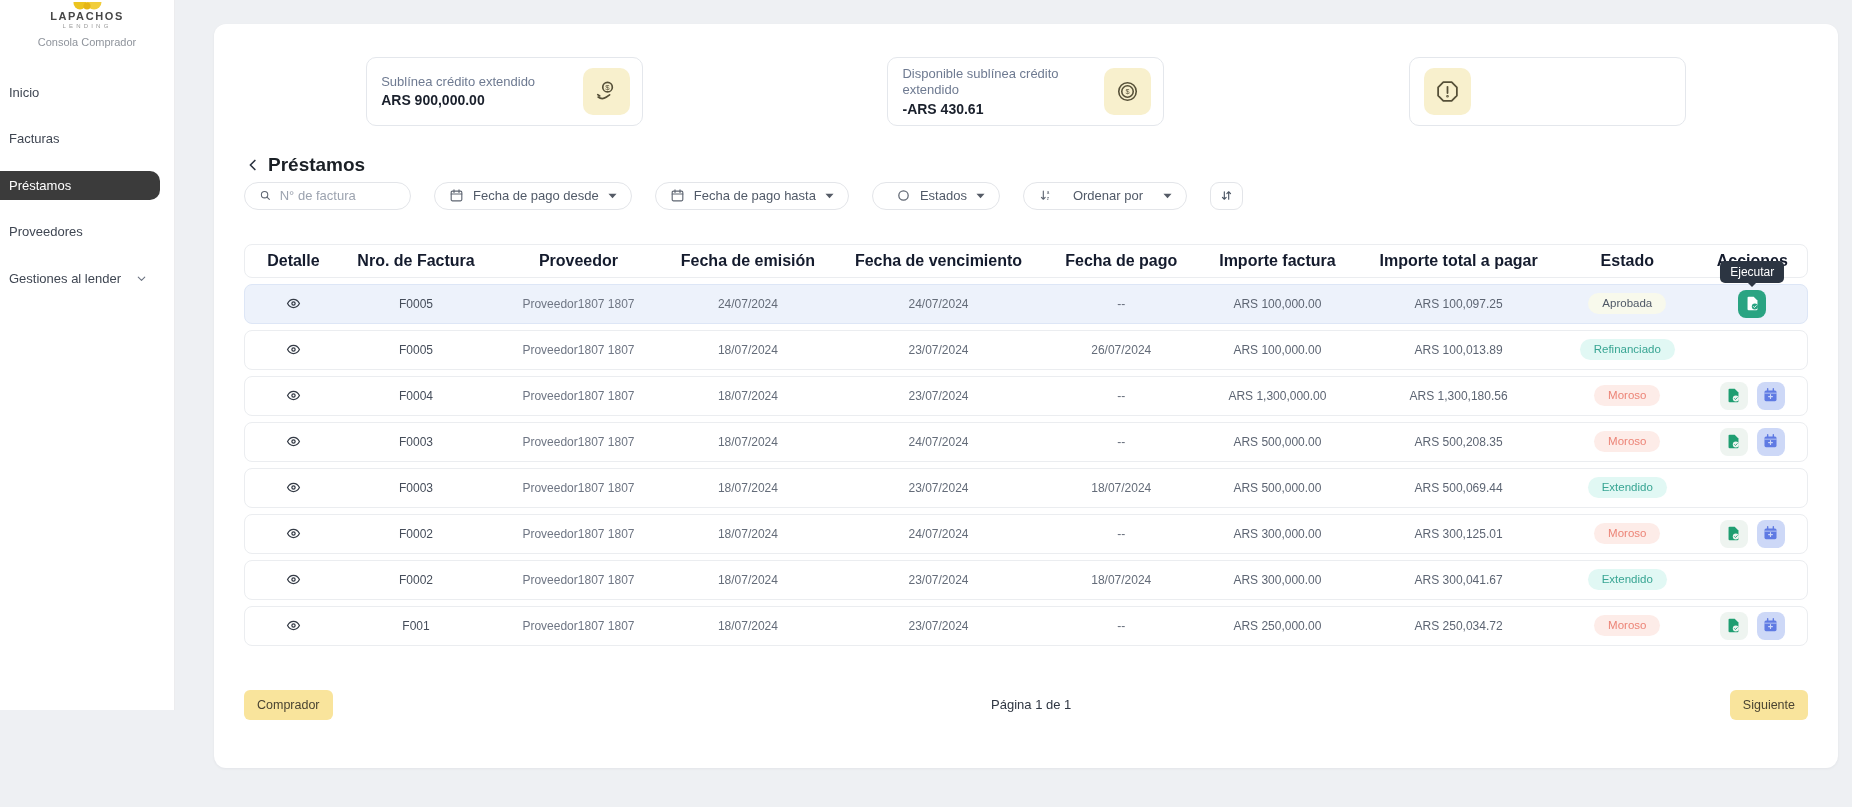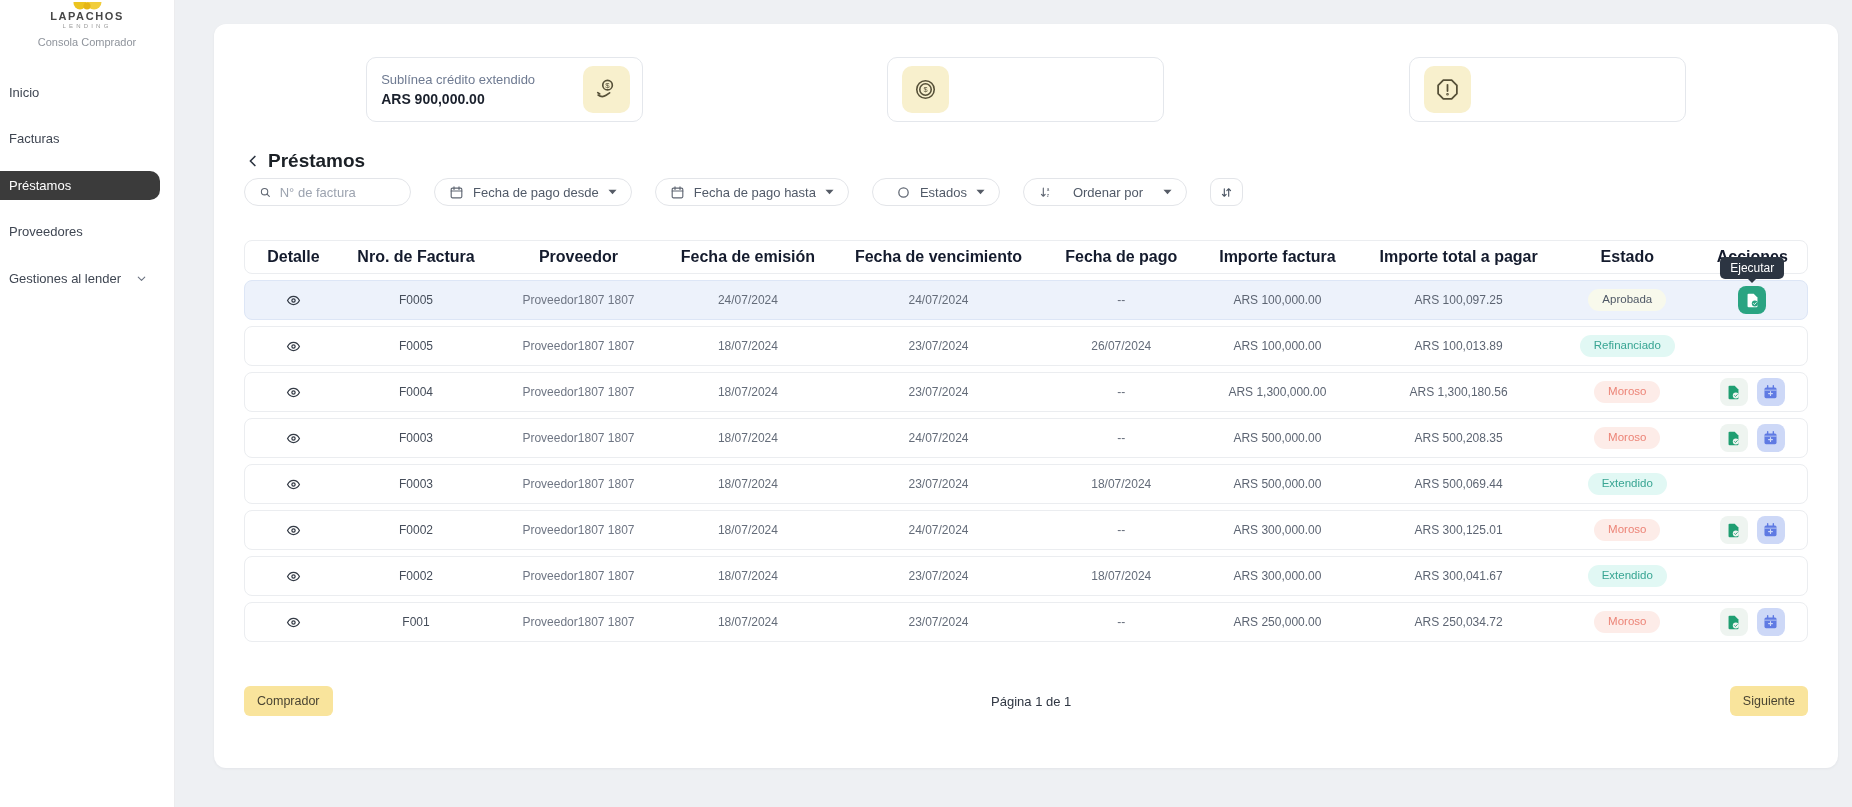--- a/index.html
+++ b/index.html
@@ -6,21 +6,21 @@
   html,body { width:1852px; height:807px; overflow:hidden; }
   body {
     font-family: "Liberation Sans", "DejaVu Sans", sans-serif;
     background:#eef0f3;
     color:#333;
   }
   .app { display:flex; width:1852px; height:807px; }
 
   
   .sidebar {
-    width:175px; min-width:175px; height:807px;
+    width:175px; min-width:175px; height:710px;
     background:#ffffff; border-right:1px solid #ececee;
     position:relative;
   }
   .logo { text-align:center; padding-top:0; }
   .logo-flower { height:10px; overflow:hidden; }
   .logo-name { font-size:11px; font-weight:bold; letter-spacing:1.6px; color:#474747; margin-top:0px; }
   .logo-sub  { font-size:6px; letter-spacing:3.2px; color:#9a9a9a; margin-top:1px; }
   .console-label { text-align:center; font-size:11px; color:#8f949c; margin-top:7px; }
   .nav { margin-top:12px; display:flex; flex-direction:column; }
   .nav-item {
@@ -198,20 +198,24 @@
                   <circle cx="13" cy="7.8" r="4.6"></circle>
                   <text x="13" y="10.4" font-size="7.5" fill="currentColor" stroke="none" text-anchor="middle">$</text>
                   <path d="M4 17.3c2.4 1.8 5.2 1.8 7.6.2l3.4-2.3"></path>
                   <path d="M3.6 15l1.9 1.3"></path>
                 </svg>
               </div>
             </div>
           </div>
           <div class="sum-card-wrap">
             <div class="sum-card">
+              <div class="sum-texts">
+                <div class="sum-title">Disponible sublínea crédito extendido</div>
+                <div class="sum-value">-ARS 430.61</div>
+              </div>
               <div class="sum-icon">
                 <svg viewBox="0 0 24 24" fill="none" stroke="currentColor" stroke-width="1.5">
                   <circle cx="12" cy="12" r="8.4"></circle>
                   <circle cx="12" cy="12" r="5.5"></circle>
                   <text x="12" y="14.6" font-size="7" fill="currentColor" stroke="none" text-anchor="middle">$</text>
                 </svg>
               </div>
             </div>
           </div>
           <div class="sum-card-wrap">

